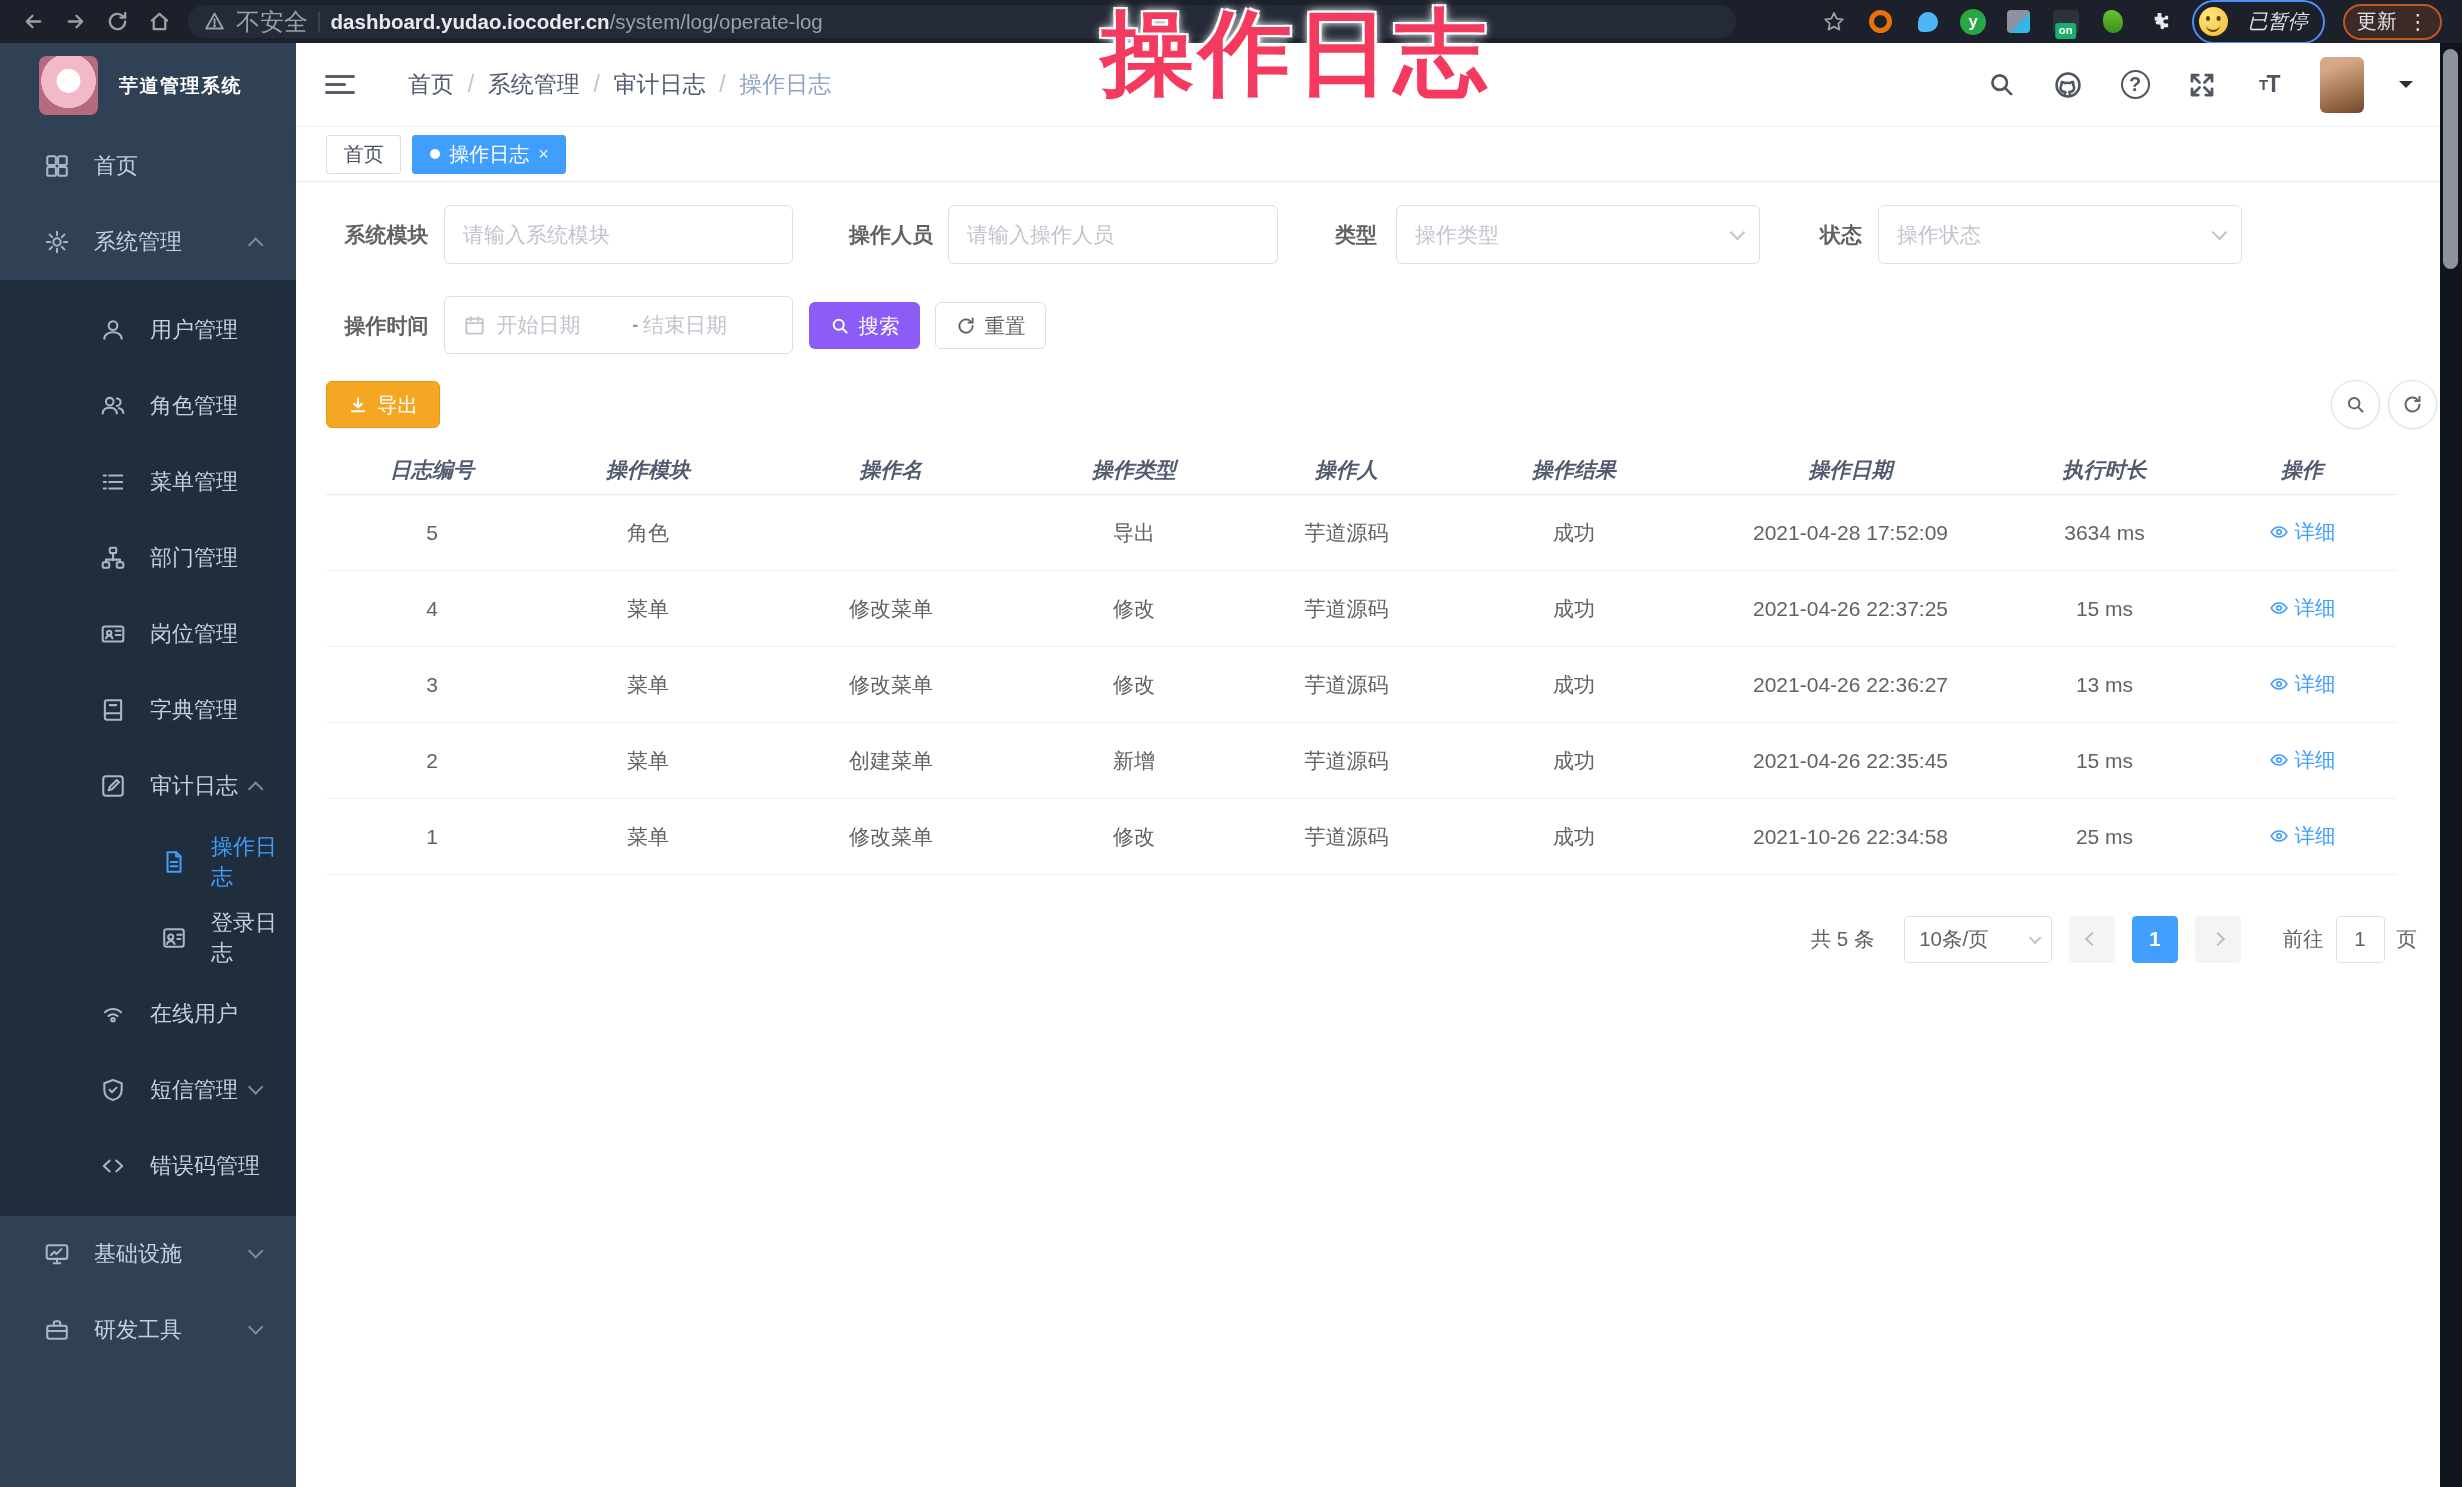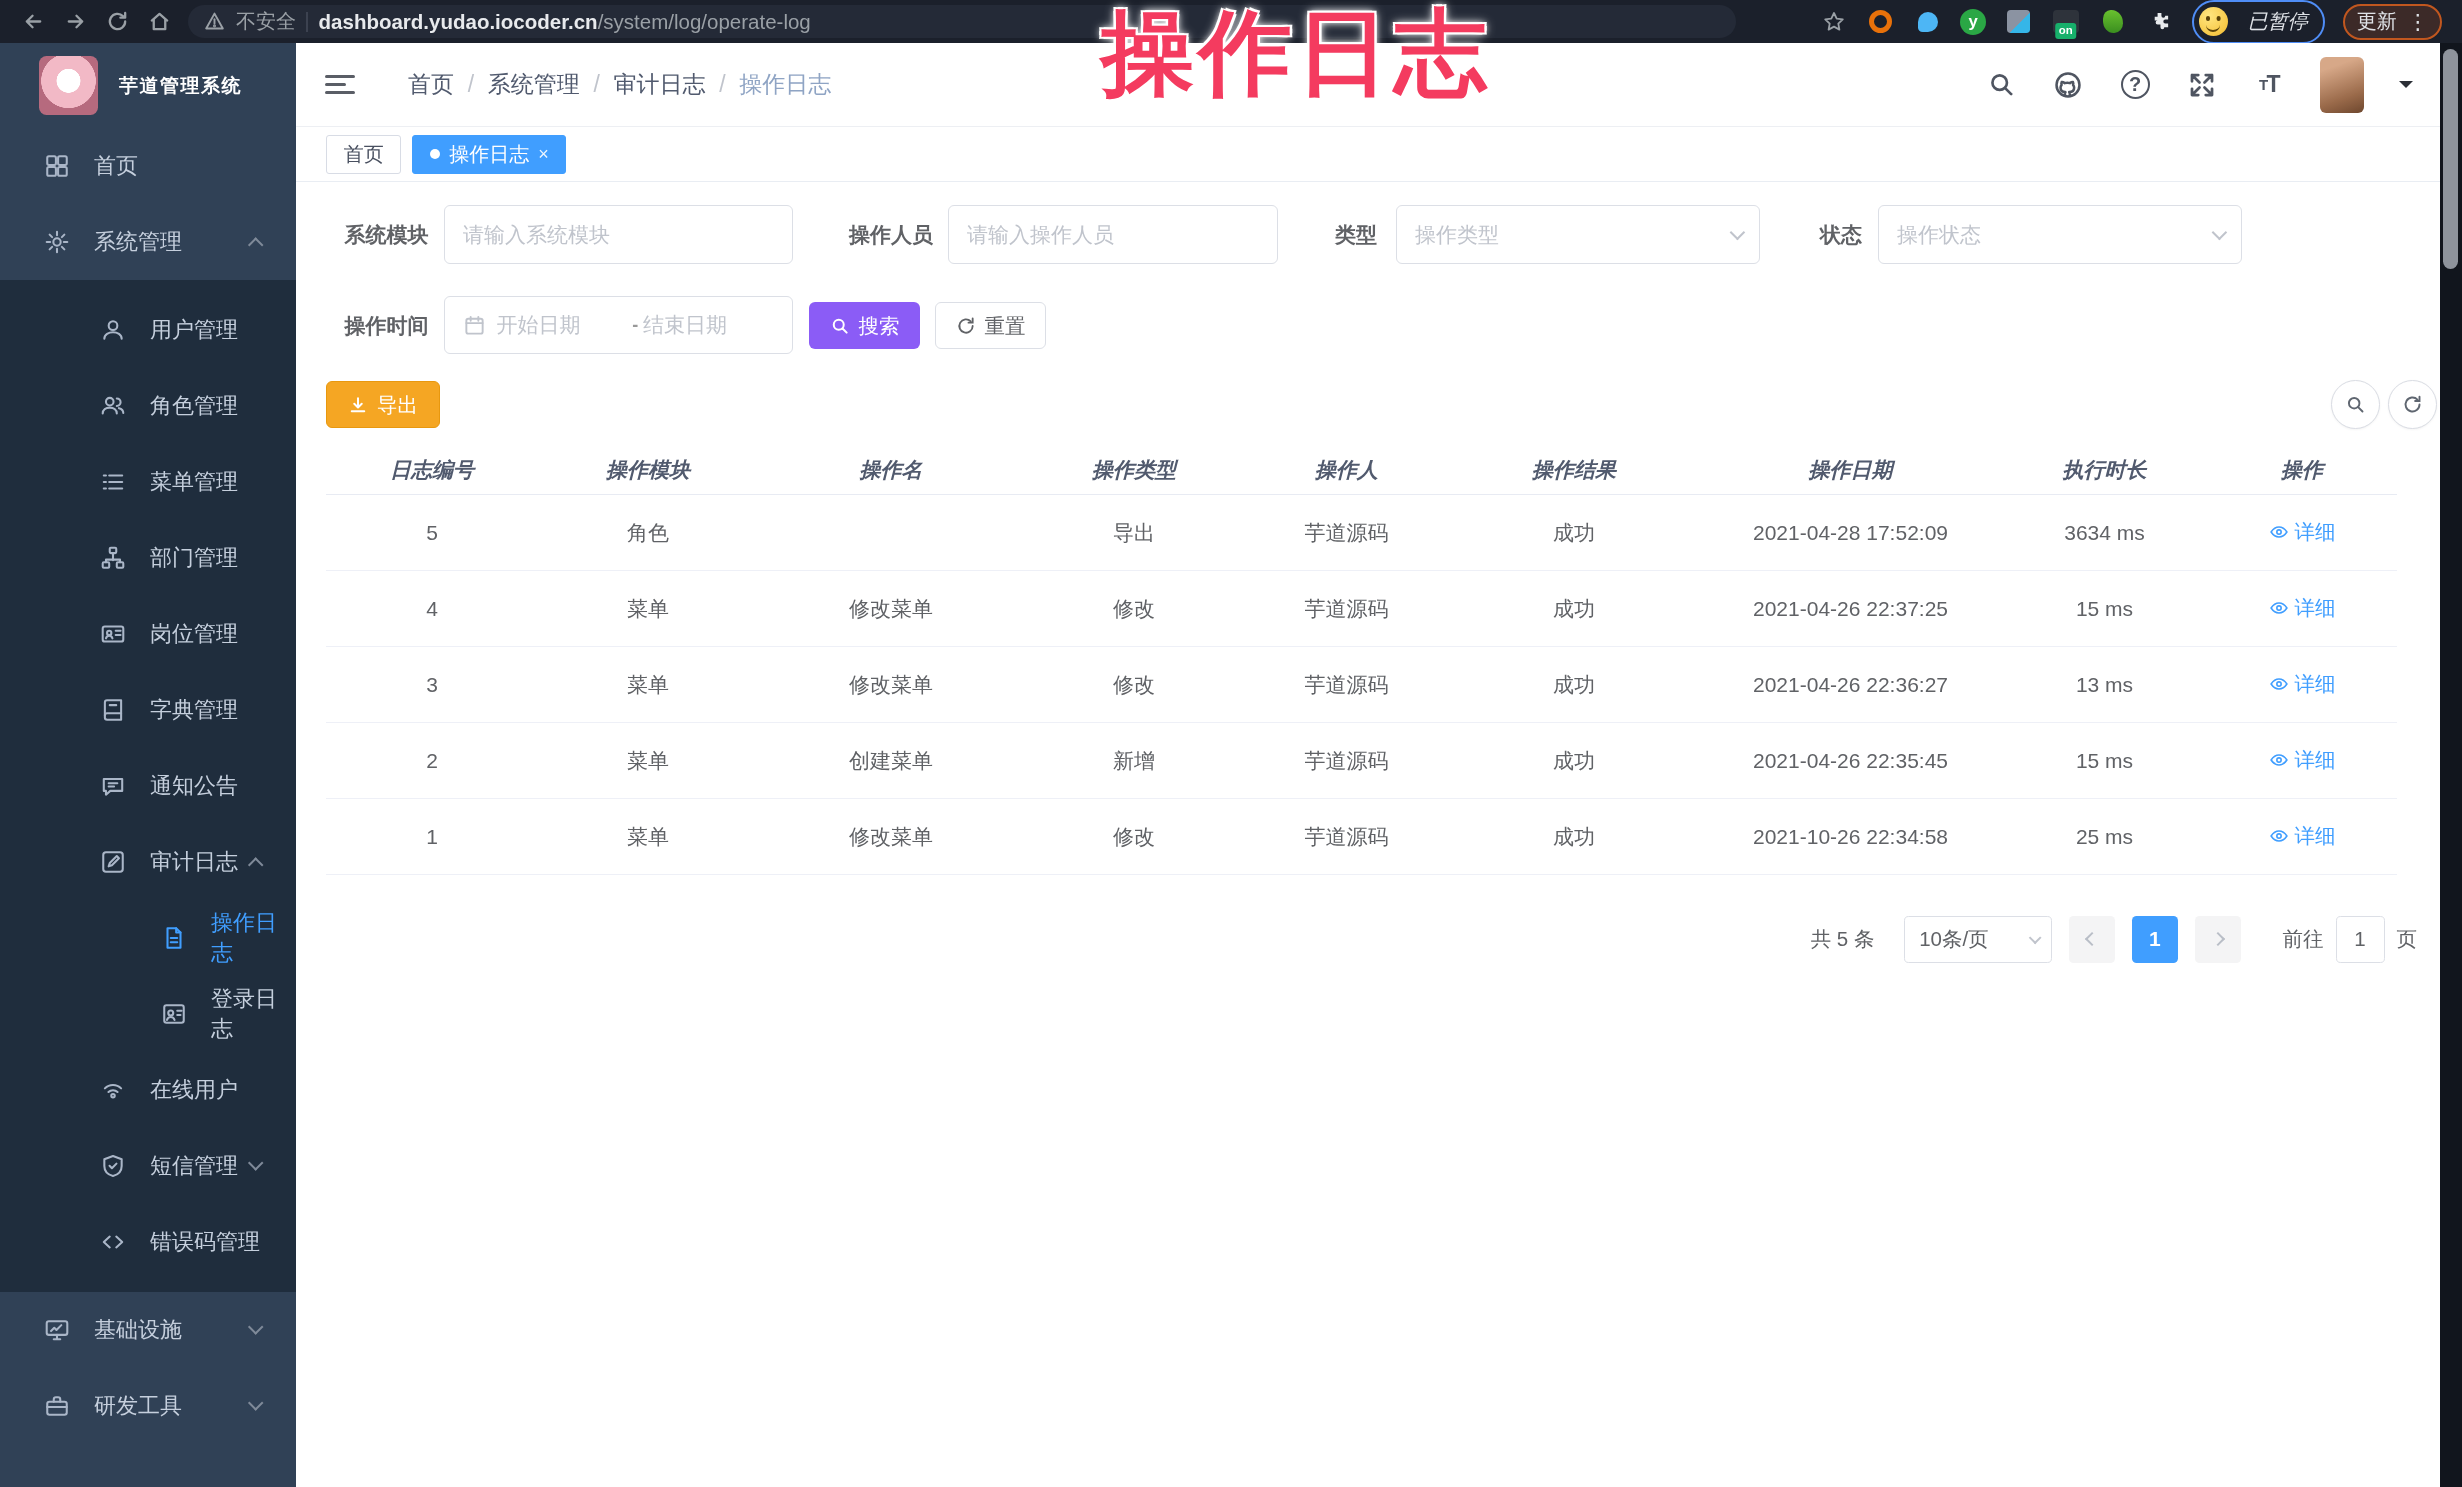--- a/index.html
+++ b/index.html
@@ -7,21 +7,21 @@
   .screen{position:relative;width:2462px;height:1488px;overflow:hidden;background:#fff;
           font-family:"Liberation Sans","DejaVu Sans",sans-serif;}
   svg{display:block;}
 
   
   .chrome{position:absolute;left:0;top:0;width:2462px;height:43px;background:#1b202b;
           display:flex;align-items:center;padding:0 12px;}
   .nav-ic{width:42px;height:33px;display:flex;align-items:center;justify-content:center;color:#9aa0a6;}
   .omnibox{height:33px;width:1548px;background:#242a37;border-radius:16.7px;display:flex;
            align-items:center;padding:0 16.7px;margin-left:7.6px;gap:10.6px;}
-  .sec-label{color:#9aa0a6;font-size:20px;}
+  .sec-label{color:#9aa0a6;font-size:24px;}
   .om-div{width:1.5px;height:20px;background:#3c4250;}
   .url{font-size:20.5px;white-space:nowrap;overflow:hidden;}
   .url .host{color:#e8eaed;font-weight:bold;}
   .url .path{color:#9aa0a6;}
   .chrome-right{margin-left:auto;display:flex;align-items:center;gap:18px;padding-right:7.6px;}
   .ext{width:29px;height:29px;display:flex;align-items:center;justify-content:center;border-radius:6px;}
   .ext-ring{width:23px;height:23px;border:5.3px solid #e8710a;border-radius:50%;}
   .ext-drop{width:20px;height:20px;background:#4db6f5;border-radius:50% 50% 50% 4.6px;}
   .ext-green{width:26px;height:26px;background:#2aa745;border-radius:50%;color:#fff;font-size:16.7px;
              font-weight:bold;display:flex;align-items:center;justify-content:center;}
@@ -311,29 +311,20 @@
               <svg width="26" height="26" viewBox="0 0 24 24" fill="none" stroke="currentColor" stroke-width="1.9" stroke-linecap="round" stroke-linejoin="round">
                 <path d="M4.5 5a2 2 0 0 1 2-2h13v18h-13a2 2 0 0 1-2-2z"></path>
                 <path d="M4.5 17a2 2 0 0 1 2-2h13M9 7.5h6"></path>
               </svg>
             </span>
             <span>字典管理</span>
           </div>
           <div class="menu-item lvl1">
             <span class="mi-ic">
               <svg width="26" height="26" viewBox="0 0 24 24" fill="none" stroke="currentColor" stroke-width="1.9" stroke-linecap="round" stroke-linejoin="round">
-                <path d="M3.5 5.5h17v11h-11l-4 3.5v-3.5h-2z"></path>
-                <path d="M8 9.5h8M8 12.5h5"></path>
-              </svg>
-            </span>
-            <span>通知公告</span>
-          </div>
-          <div class="menu-item lvl1">
-            <span class="mi-ic">
-              <svg width="26" height="26" viewBox="0 0 24 24" fill="none" stroke="currentColor" stroke-width="1.9" stroke-linecap="round" stroke-linejoin="round">
                 <rect x="3" y="3" width="18" height="18" rx="2.5"></rect>
                 <path d="M8 16l1-3 6.5-6.5 2 2L11 15z"></path>
               </svg>
             </span>
             <span>审计日志</span>
             <span class="chev chev-up"></span>
           </div>
           <div class="menu-item lvl2 active">
             <span class="mi-ic">
               <svg width="26" height="26" viewBox="0 0 24 24" fill="none" stroke="currentColor" stroke-width="1.9" stroke-linecap="round" stroke-linejoin="round">

